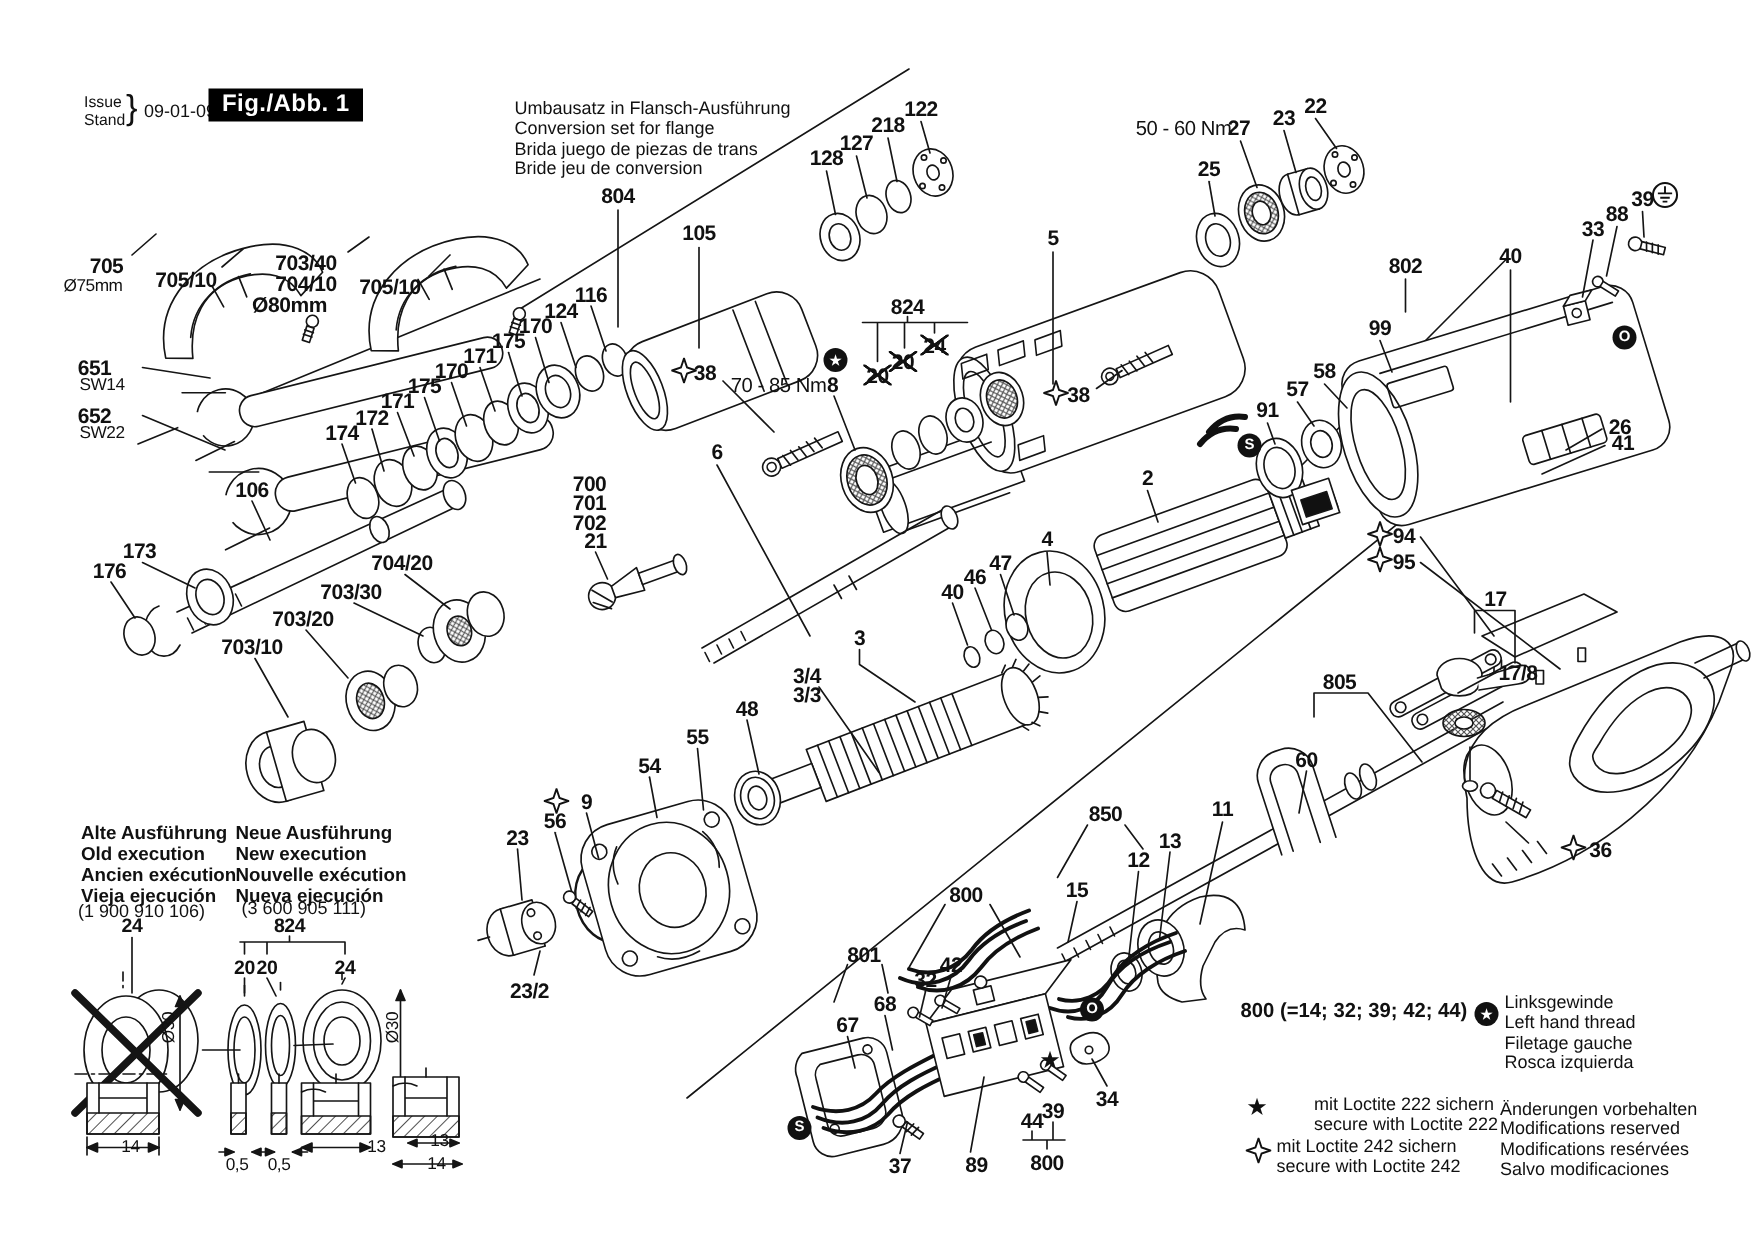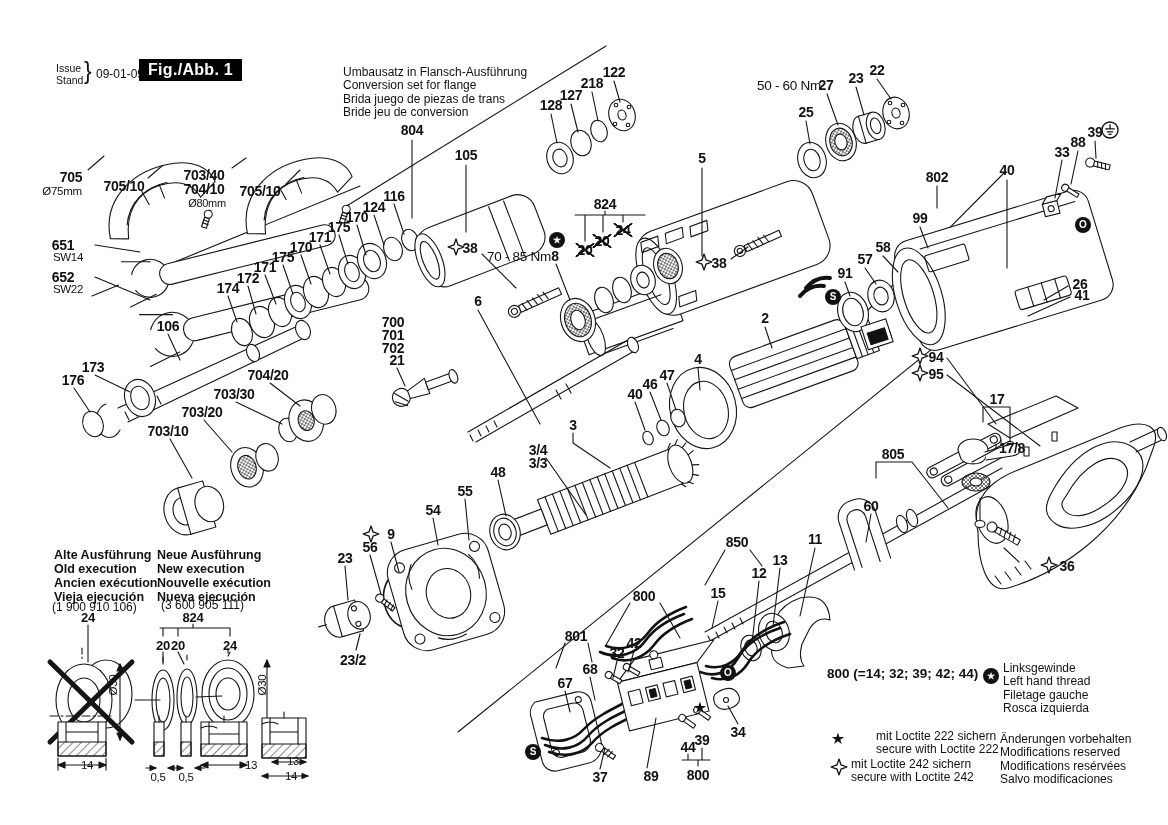--- a/index.html
+++ b/index.html
@@ -613,21 +613,21 @@
       <div class="plabel" style="left: 248px; top: 278px;">172</div>
       <div class="plabel" style="left: 228px; top: 288px;">174</div>
       <div class="plabel" style="left: 168px; top: 326px;">106</div>
       <div class="plabel" style="left: 93px; top: 367px;">173</div>
       <div class="plabel" style="left: 73px; top: 380px;">176</div>
       <div class="plabel" style="left: 71px; top: 177px;">705</div>
       <div class="plabel" style="left: 62px; top: 192px; font-size: 11.5px; font-weight: 400;">Ø75mm</div>
       <div class="plabel" style="left: 124px; top: 186px;">705/10</div>
       <div class="plabel" style="left: 204px; top: 175px;">703/40</div>
       <div class="plabel" style="left: 204px; top: 189px;">704/10</div>
-      <div class="plabel" style="left: 207px; top: 203px; font-size: 11px; font-weight: 400;">Ø80mm</div>
+      <div class="plabel" style="left: 193px; top: 203px; font-size: 14px; font-weight: 700;">Ø80mm</div>
       <div class="plabel" style="left: 260px; top: 191px;">705/10</div>
       <div class="plabel" style="left: 63px; top: 245px;">651</div>
       <div class="plabel" style="left: 68px; top: 258px; font-size: 11.5px; font-weight: 400;">SW14</div>
       <div class="plabel" style="left: 63px; top: 277px;">652</div>
       <div class="plabel" style="left: 68px; top: 290px; font-size: 11.5px; font-weight: 400;">SW22</div>
       <div class="plabel" style="left: 393px; top: 322px;">700</div>
       <div class="plabel" style="left: 393px; top: 335px;">701</div>
       <div class="plabel" style="left: 393px; top: 348px;">702</div>
       <div class="plabel" style="left: 397px; top: 360px;">21</div>
       <div class="plabel" style="left: 268px; top: 375px;">704/20</div>

